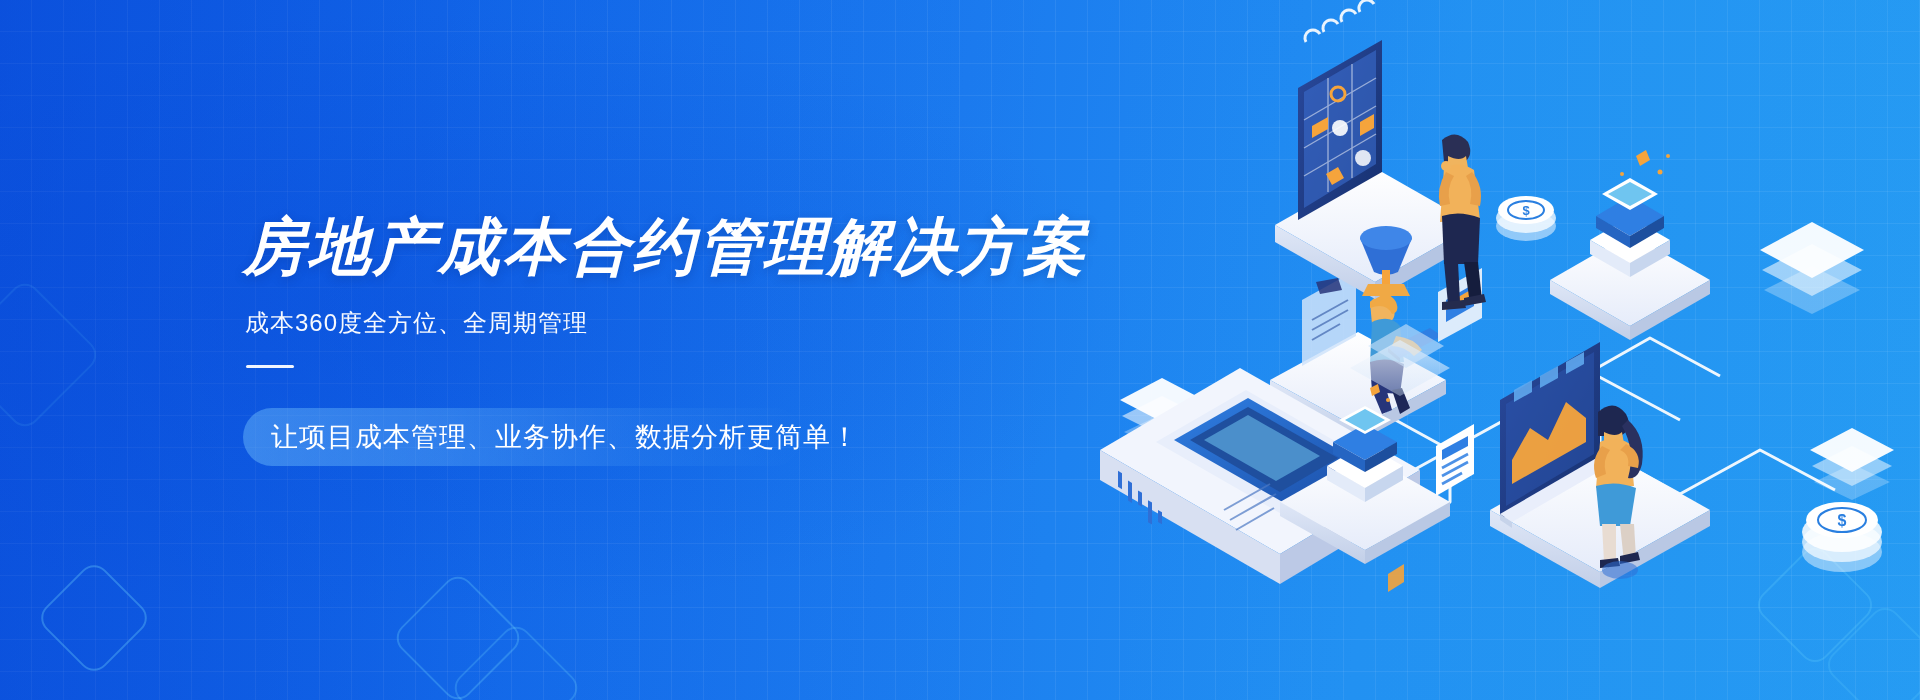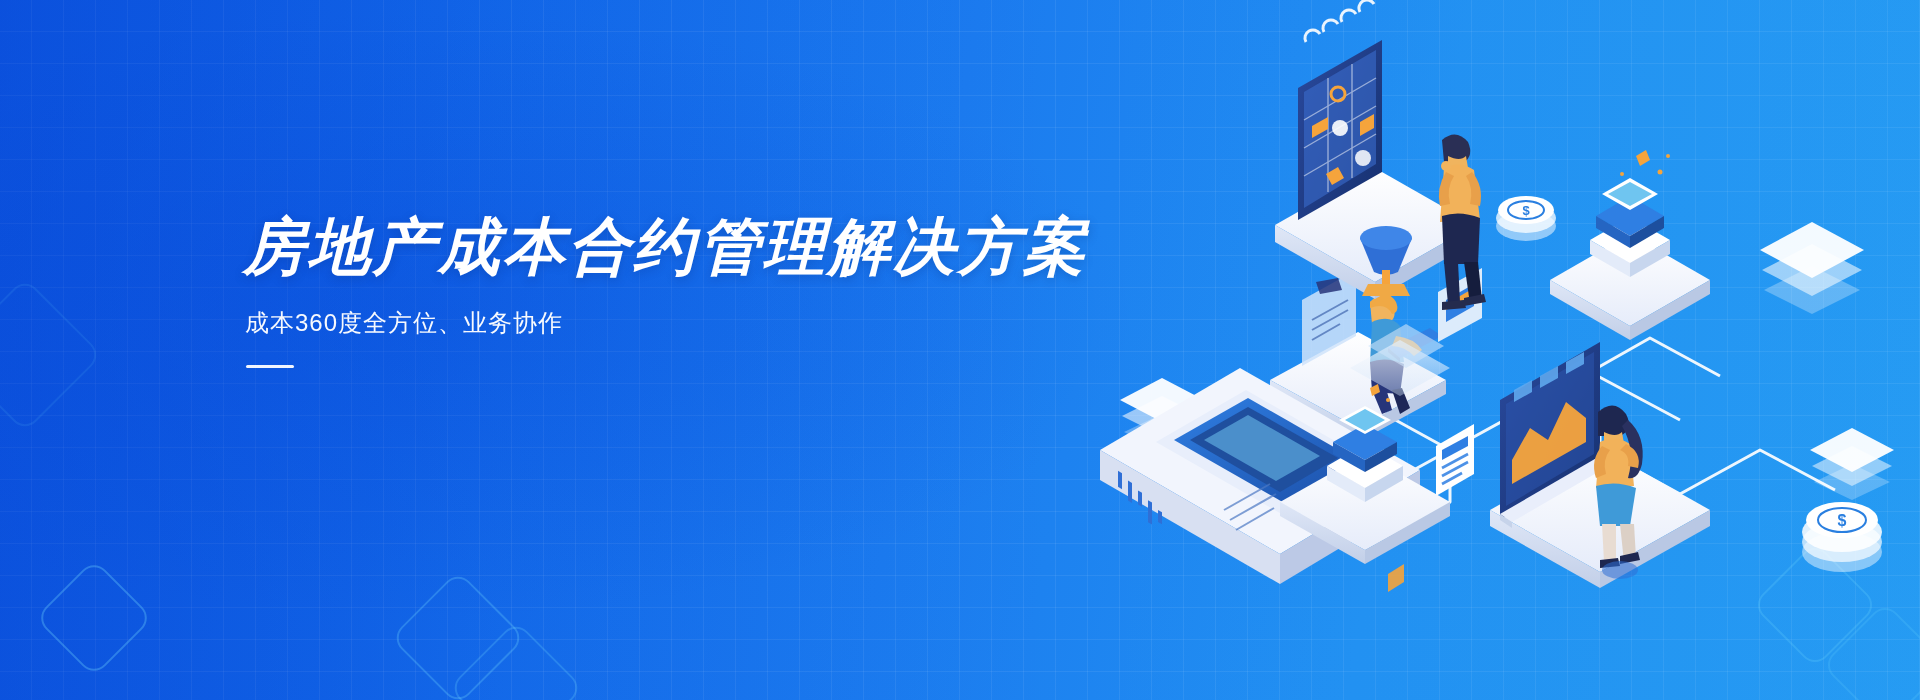--- a/index.html
+++ b/index.html
@@ -103,22 +103,26 @@
 
   <div class="rhombus rh1"></div>
   <div class="rhombus rh2"></div>
   <div class="rhombus rh3"></div>
   <div class="rhombus rh4"></div>
   <div class="rhombus rh5"></div>
   <div class="rhombus rh6"></div>
 
   <div class="copy">
     <h1 class="headline">房地产成本合约管理解决方案</h1>
-    <div class="subhead">成本360度全方位、业务协作</div>
+    <div class="subhead">成本360度全方位、全周期管理</div>
     <div class="divider"></div>
+    <div class="tagline-wrap">
+      <div class="tagline-pill"></div>
+      <div class="tagline">让项目成本管理、业务协作、数据分析更简单！</div>
+    </div>
   </div>
 
   <div class="illus">
     <svg viewBox="0 0 790 440" xmlns="http://www.w3.org/2000/svg" aria-hidden="true">
       <defs>
         <linearGradient id="plat" x1="0" y1="0" x2="0" y2="1">
           <stop offset="0" stop-color="#ffffff"></stop>
             <stop offset="1" stop-color="#e6ecfa"></stop>
         </linearGradient>
         <linearGradient id="platSide" x1="0" y1="0" x2="0" y2="1">

